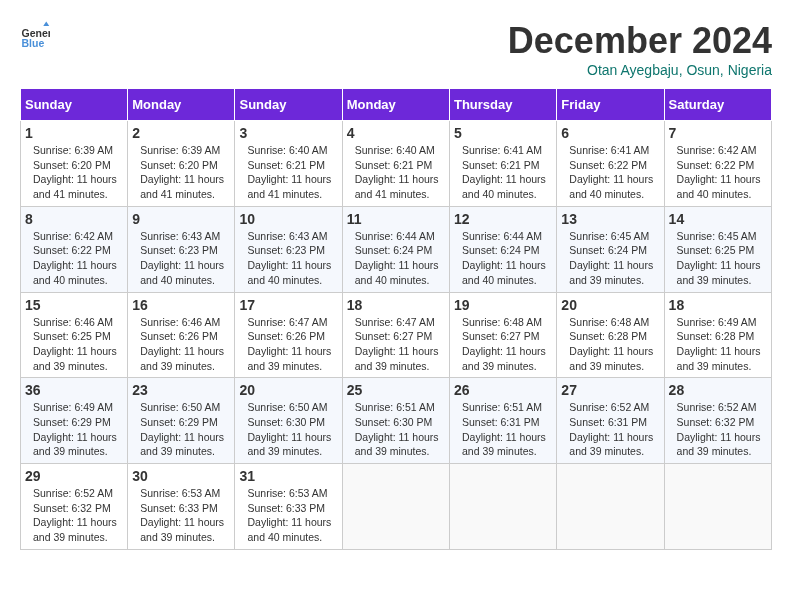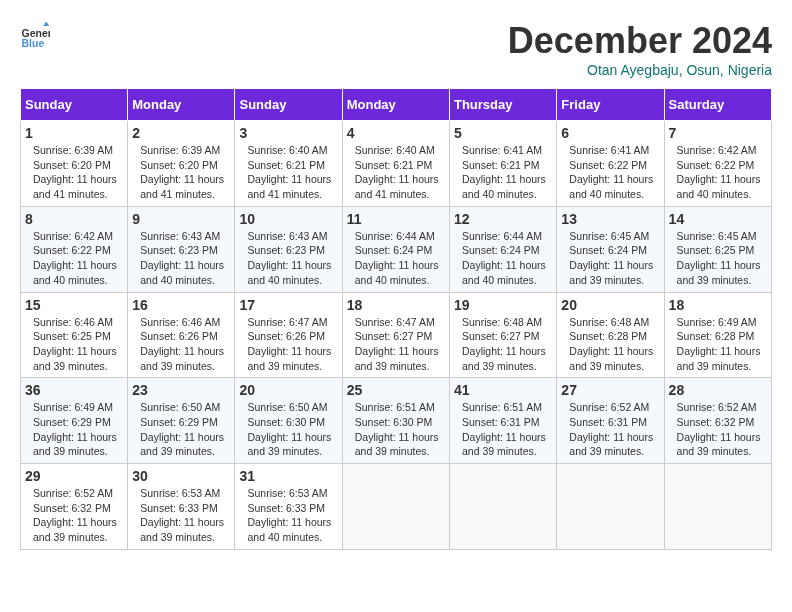--- a/index.html
+++ b/index.html
@@ -310,21 +310,21 @@
       </td>
         <td>
         <span class="day-num">25</span>
         <div class="day-info">
           Sunrise: 6:51 AM<br>
           Sunset: 6:30 PM<br>
           Daylight: 11 hours and 39 minutes.
         </div>
       </td>
         <td>
-        <span class="day-num">41</span>
+        <span class="day-num">26</span>
         <div class="day-info">
           Sunrise: 6:51 AM<br>
           Sunset: 6:31 PM<br>
           Daylight: 11 hours and 39 minutes.
         </div>
       </td>
         <td>
         <span class="day-num">27</span>
         <div class="day-info">
           Sunrise: 6:52 AM<br>

